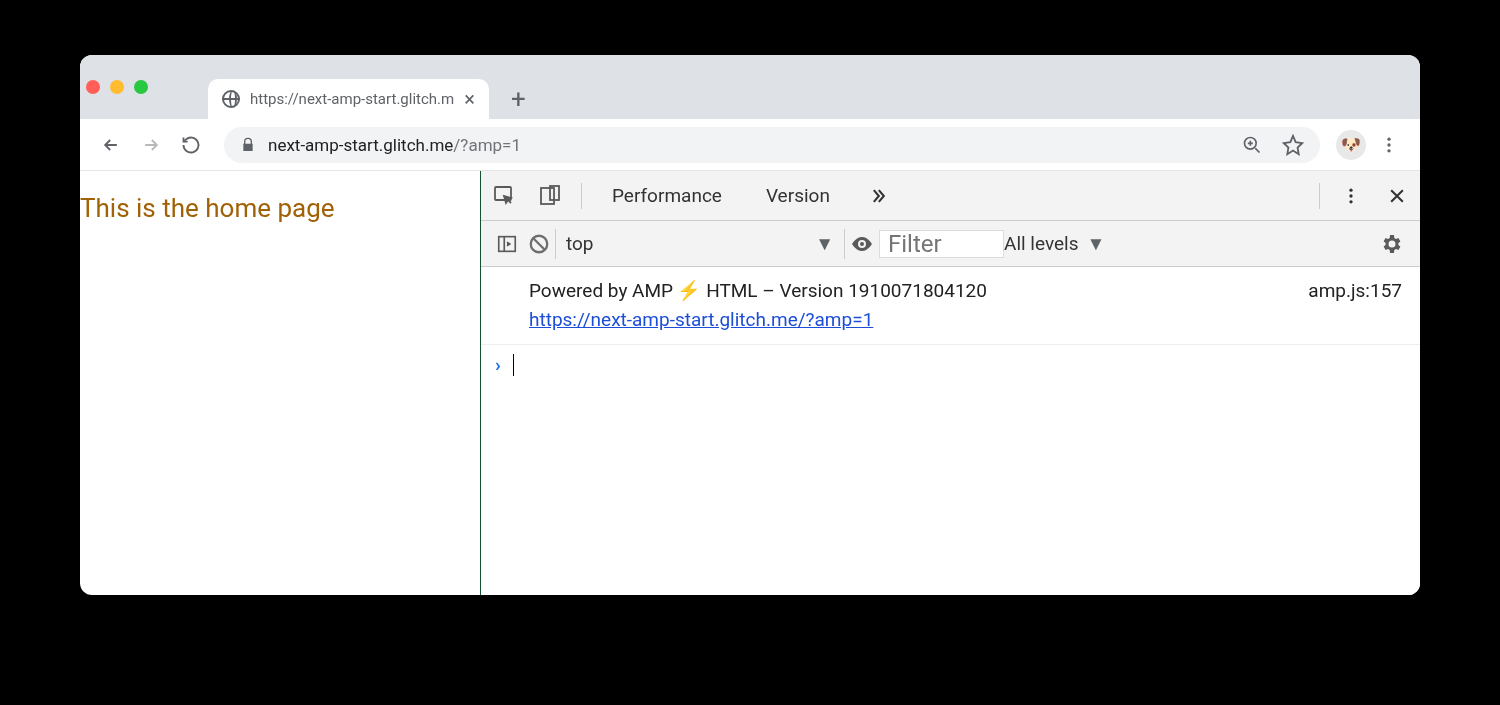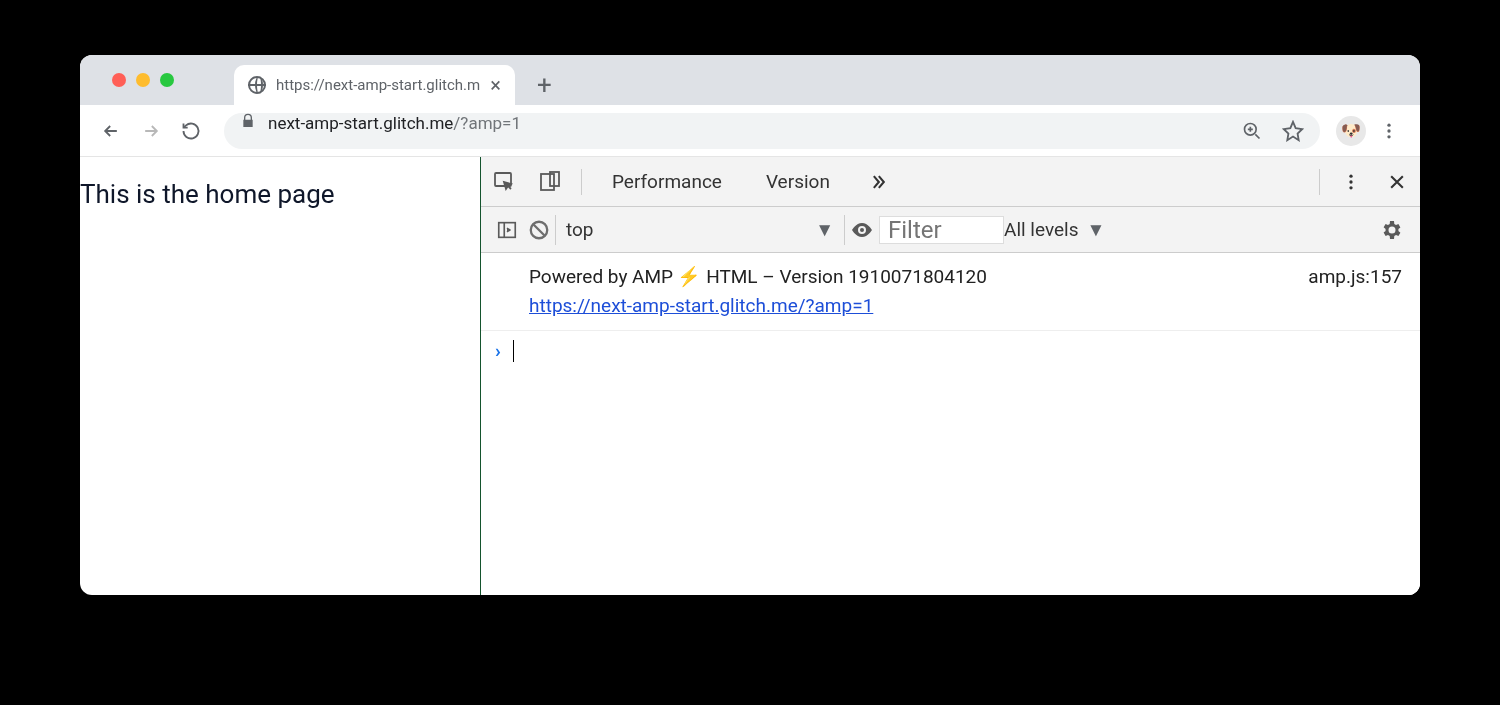--- a/index.html
+++ b/index.html
@@ -1,38 +1,38 @@
 <!DOCTYPE html>
 <html><head>
 <meta charset="utf-8">
 <style>
 *{box-sizing:border-box;margin:0;padding:0;font-family:-apple-system,BlinkMacSystemFont,"Segoe UI",Roboto,sans-serif}
 body{background:#000;width:1500px;height:705px;display:flex;align-items:flex-start;padding-top:55px;justify-content:center}
 .window{width:1340px;height:540px;background:#fff;border-radius:12px;overflow:hidden;box-shadow:0 25px 50px rgba(0,0,0,.5);display:flex;flex-direction:column}
-.tabbar{height:50px;background:#dee1e6;display:flex;align-items:flex-end;padding-left:32px;position:relative}
+.tabbar{height:64px;background:#dee1e6;display:flex;align-items:flex-end;padding-left:6px;position:relative}
 .traffic{display:flex;gap:10px;align-items:center;height:100%;padding-right:60px}
 .dot{width:14px;height:14px;border-radius:50%}
 .red{background:#ff5f57}.yellow{background:#febc2e}.green{background:#28c840}
 .tab{height:40px;background:#fff;border-radius:10px 10px 0 0;display:flex;align-items:center;padding:0 14px;gap:10px;font-size:15px;color:#5f6368;min-width:280px}
 .globe{width:18px;height:18px;border-radius:50%;border:2px solid #5f6368;position:relative;flex-shrink:0}
 .globe::before{content:"";position:absolute;top:-2px;left:5px;width:4px;height:18px;border-radius:50%;border:2px solid #5f6368;border-top:0;border-bottom:0}
 .globe::after{content:"";position:absolute;left:-2px;top:6px;width:18px;height:2px;background:#5f6368}
 .tabx{margin-left:auto;color:#5f6368;font-size:20px;cursor:pointer}
 .newtab{color:#5f6368;font-size:26px;padding:0 22px;height:40px;display:flex;align-items:center;cursor:pointer}
 .toolbar{height:52px;background:#fff;border-bottom:1px solid #e5e5e5;display:flex;align-items:center;padding:0 14px;gap:6px}
 .nav-btn{width:34px;height:34px;display:flex;align-items:center;justify-content:center;color:#5f6368;border-radius:50%;cursor:pointer}
 .nav-btn.disabled{color:#b0b0b0}
-.omnibox{flex:1;height:36px;background:#f1f3f4;border-radius:18px;display:flex;padding:0 16px;gap:12px;margin:0 10px}
+.omnibox{flex:1;height:36px;background:#f1f3f4;border-radius:18px;display:flex;align-items:center;padding:0 16px;gap:12px;margin:0 10px}
 .lock{color:#5f6368}
 .url{font-size:17px;color:#202124}
 .url .gray{color:#717579}
 .omni-right{margin-left:auto;display:flex;gap:20px;color:#5f6368;align-items:center}
 .avatar{width:30px;height:30px;border-radius:50%;background:#e8e8e8;display:flex;align-items:center;justify-content:center;font-size:16px}
 .content{flex:1;display:flex;overflow:hidden}
-.page{width:400px;padding:22px 0 0 0;font-family:"Times New Roman",serif;font-size:26px;color:#0f172a}
+.page{width:400px;padding:22px 0 0 0;font-family:"Times New Roman",serif;font-size:26px;color:#a16207}
 .devtools{flex:1;border-left:1px solid #14532d;display:flex;flex-direction:column;background:#fff}
 .dt-tabs{height:50px;background:#f3f3f3;border-bottom:1px solid #ccc;display:flex;align-items:center}
 .dt-iconbtn{width:46px;height:100%;display:flex;align-items:center;justify-content:center;color:#5a5a5a;cursor:pointer}
 .dt-sep{width:1px;height:26px;background:#ccc;margin:0 8px}
 .dt-tab{padding:0 22px;height:100%;display:flex;align-items:center;font-size:19px;color:#333;cursor:pointer}
 .dt-tab.active{color:#000;border-bottom:3px solid #1a73e8}
 .dt-more{margin-left:6px;color:#333;cursor:pointer;padding:0 10px;font-size:20px}
 .dt-right{margin-left:auto;display:flex;align-items:center;height:100%}
 .dt-filterbar{height:46px;background:#f3f3f3;border-bottom:1px solid #ccc;display:flex;align-items:center;padding:0 10px;}
 .ctx-select{display:flex;align-items:center;gap:10px;padding:0 10px;border-left:1px solid #ccc;border-right:1px solid #ccc;height:30px;min-width:290px;font-size:19px;color:#333;cursor:pointer}

